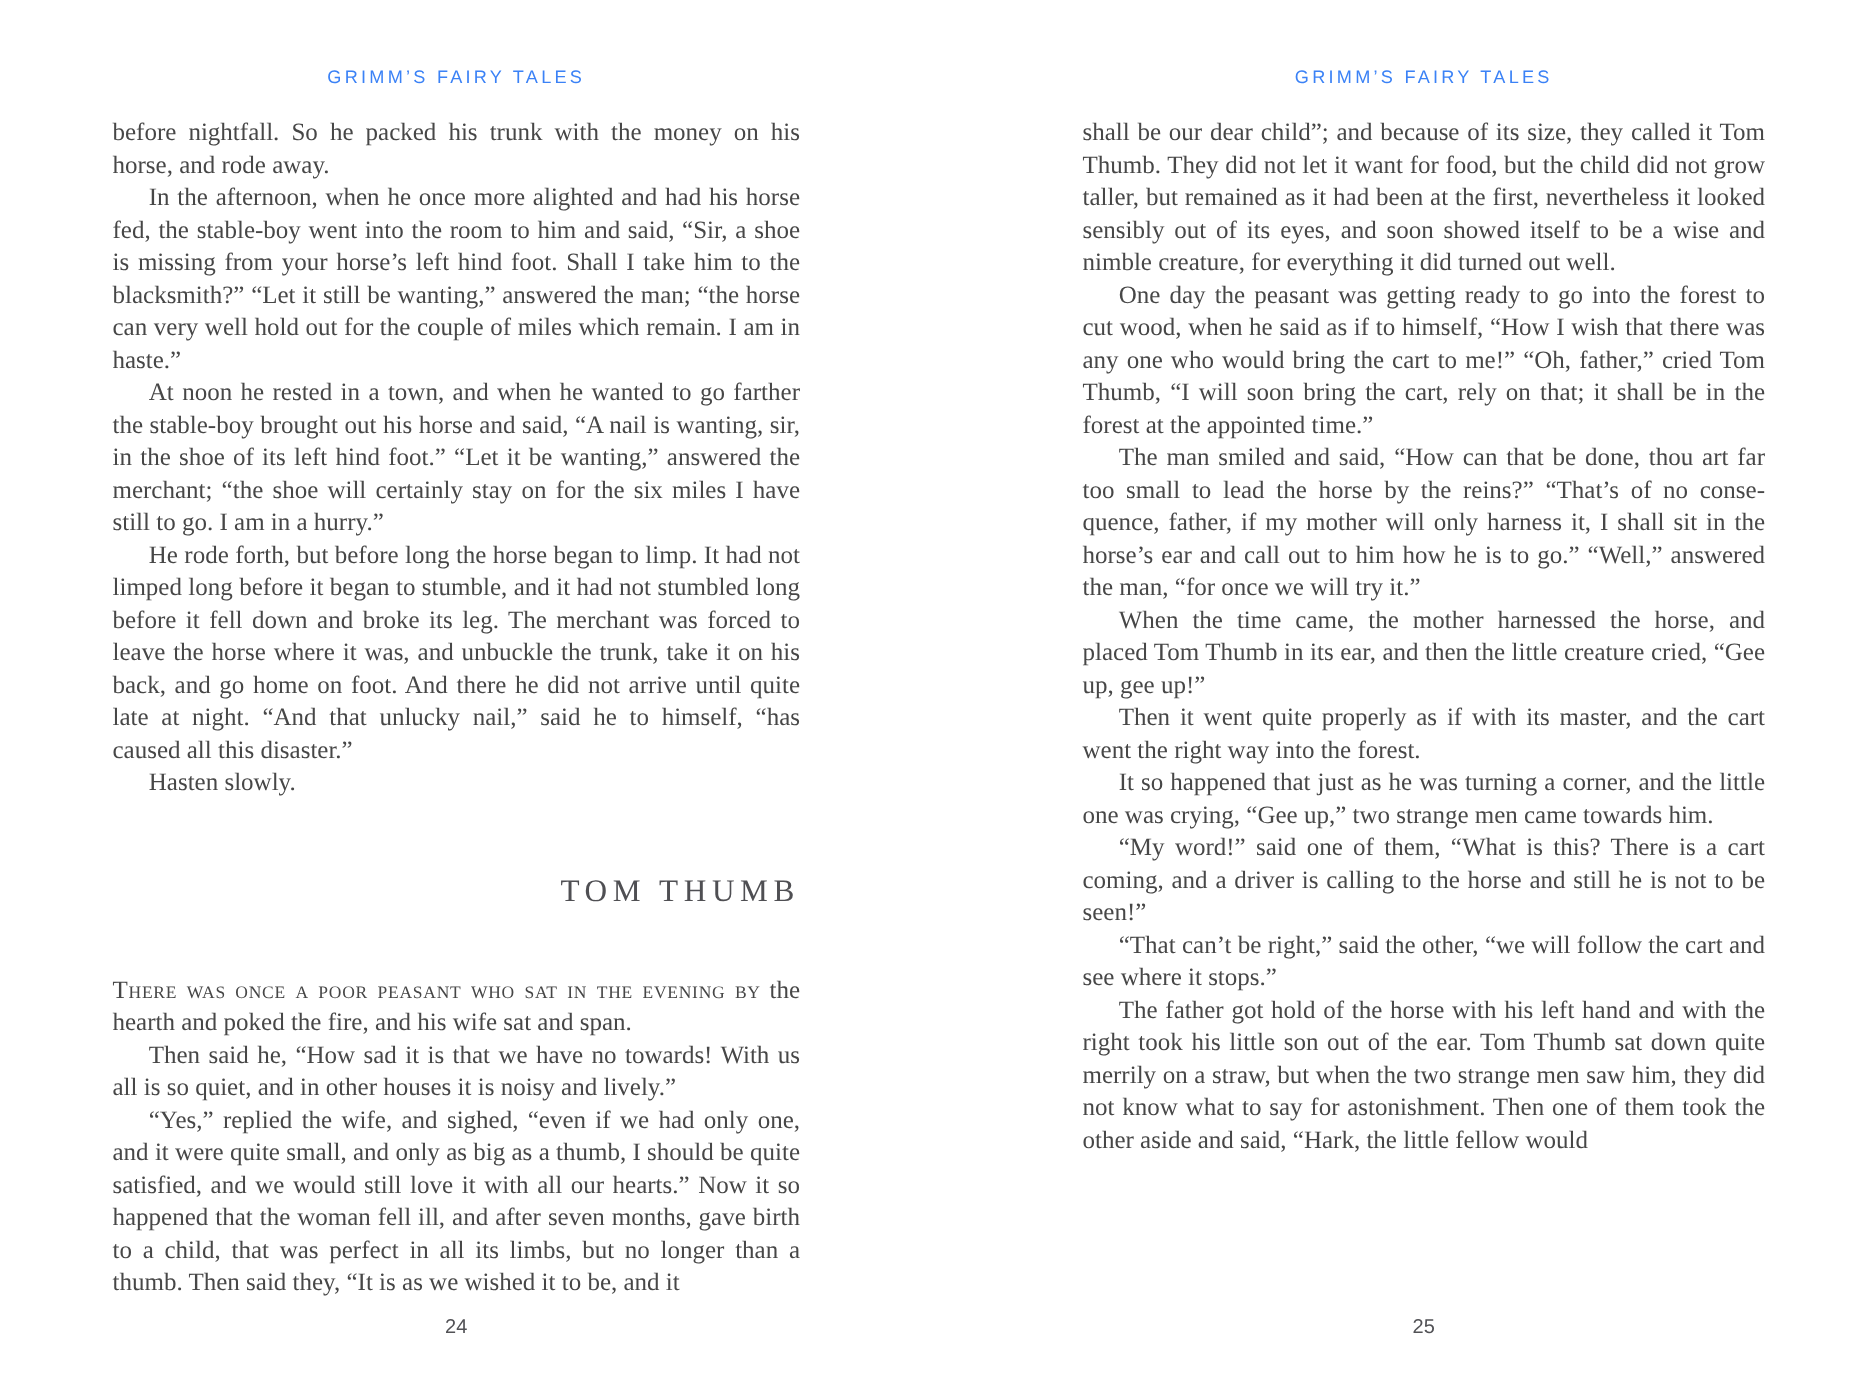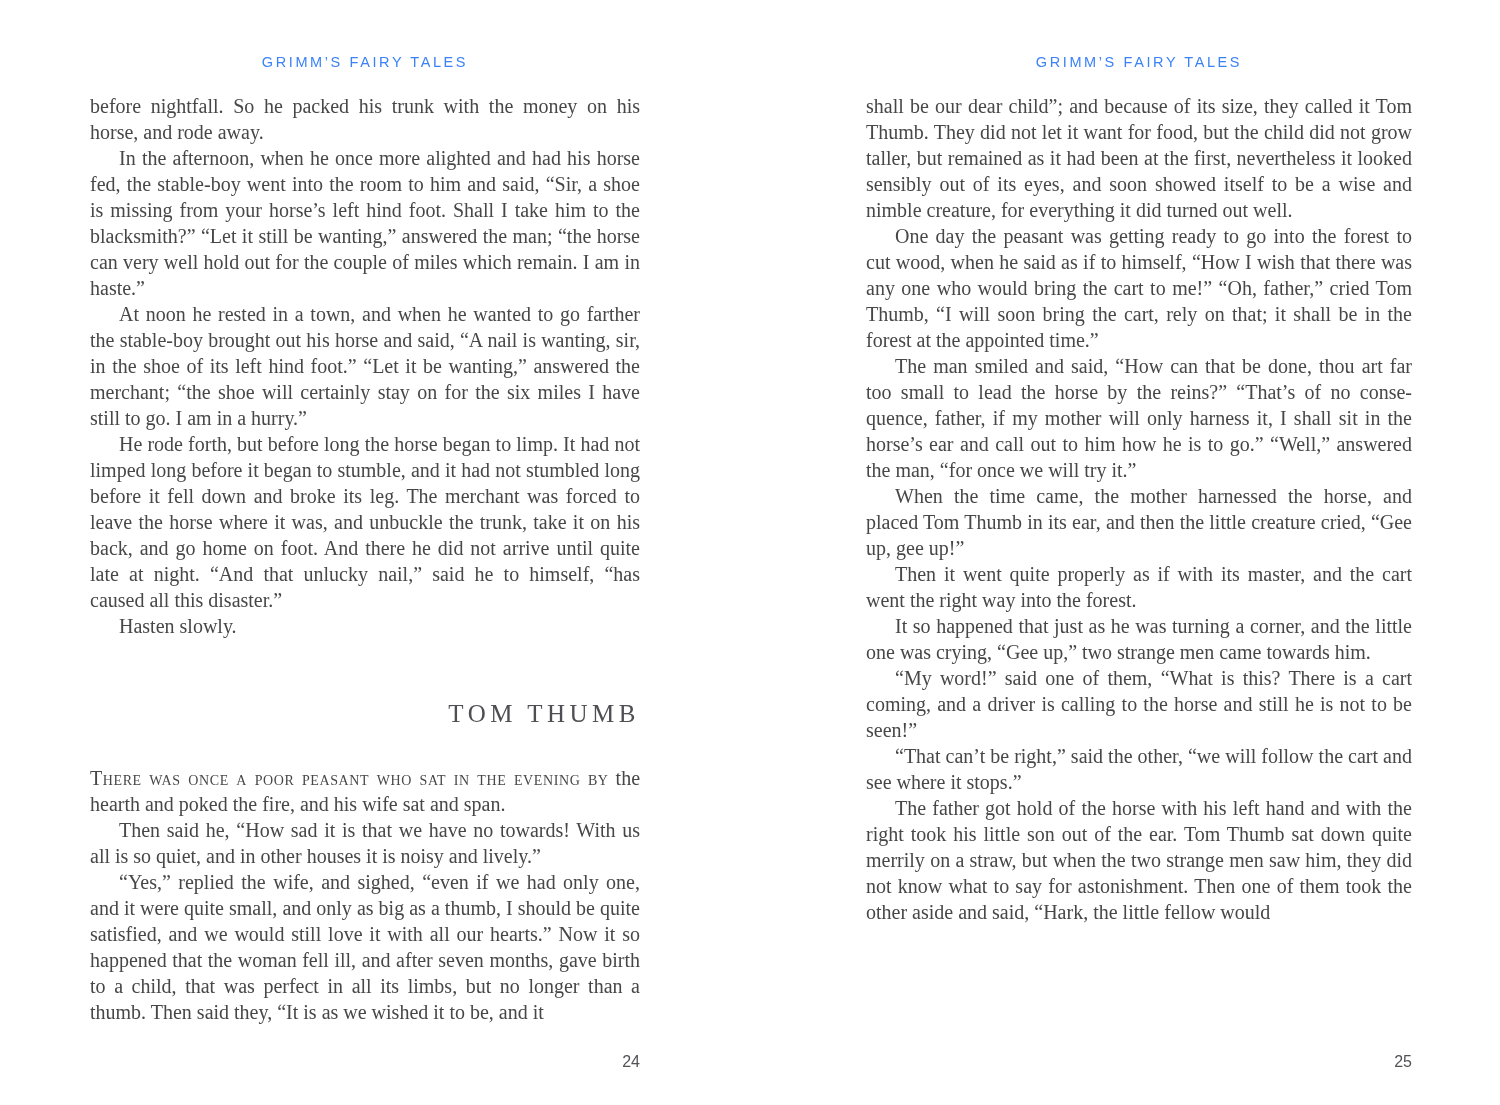--- a/index.html
+++ b/index.html
@@ -28,25 +28,25 @@
   }
   .para { margin: 0; hyphens: manual; }
   .para.indent { text-indent: 29px; }
   .chapter-heading {
     margin: 62px 0 0 0; height: 32px;
     font-weight: normal; text-align: right;
     font-family: "Liberation Serif", serif;
     font-size: 25px; letter-spacing: 4.5px;
     color: #4f4f53;
   }
-  .opening { margin-top: 32px; }
+  .opening { margin-top: 46px; }
   .sc { font-variant: small-caps; letter-spacing: 0.6px; }
   .page-number {
     position: absolute; bottom: 34px; left: 0; right: 0;
-    text-align: right;
+    text-align: center;
     font-family: "Liberation Sans", sans-serif;
     font-size: 16px; color: #525256;
   }
 </style>
 </head>
 <body>
 
 <div class="spread">
 
   <section class="page page-left">

